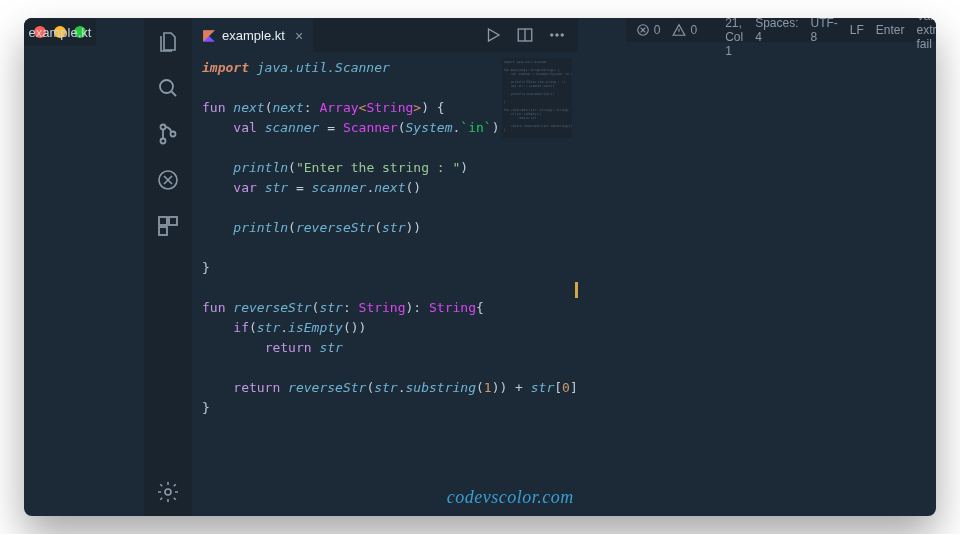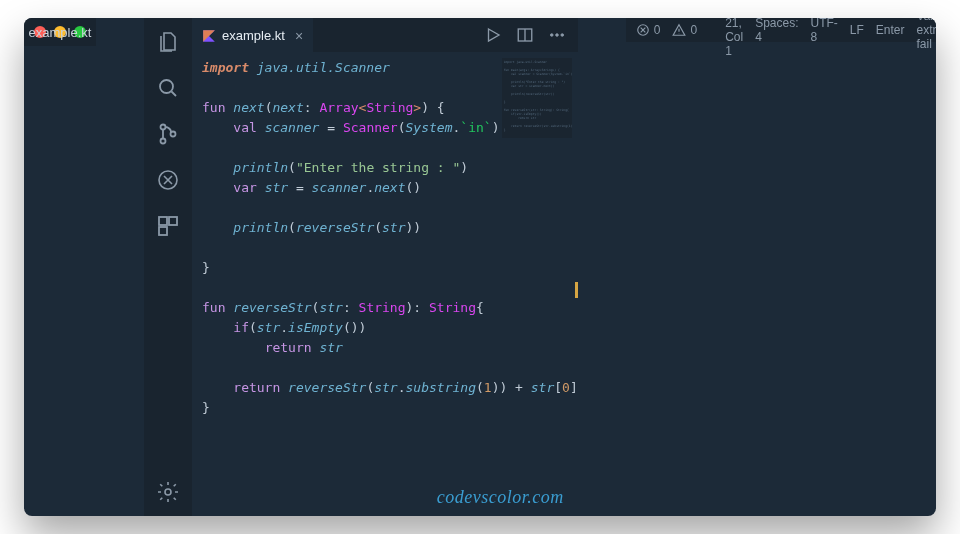--- a/index.html
+++ b/index.html
@@ -132,21 +132,21 @@
     padding: 2px;
   }
   .change-marker {
     position: absolute;
     right: 0; top: 230px;
     width: 3px; height: 16px;
     background: #d6a543;
   }
   .watermark {
     position: absolute;
-    right: 14px; bottom: 8px;
+    right: 4px; bottom: 8px;
     font-family: cursive;
     font-style: italic;
     font-size: 18px;
     color: #3a9dd1;
     letter-spacing: 0.5px;
   }
   
   .kw  { color: #c695e4; text-align: center; }       
   .im  { color: #d98b6a; font-style: italic; font-weight: bold; } 
   .id  { color: #6fb3d2; font-style: italic; } 

